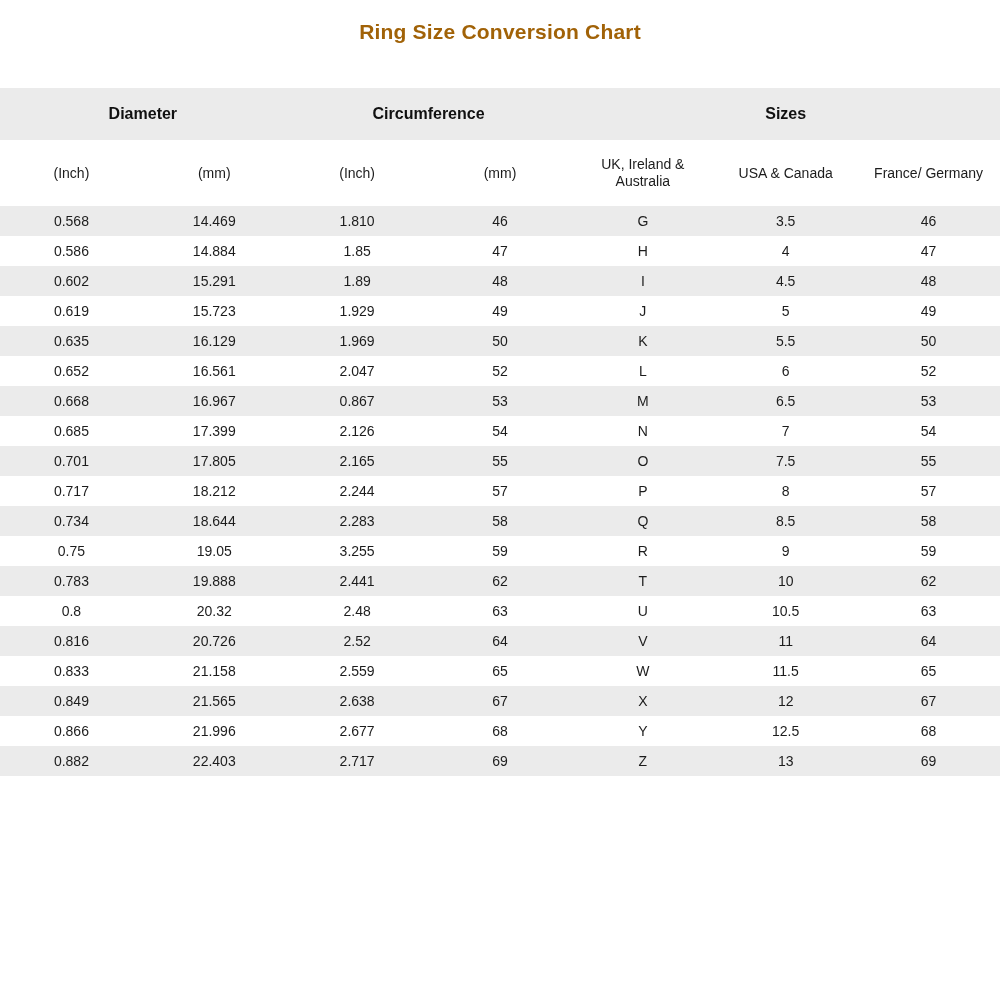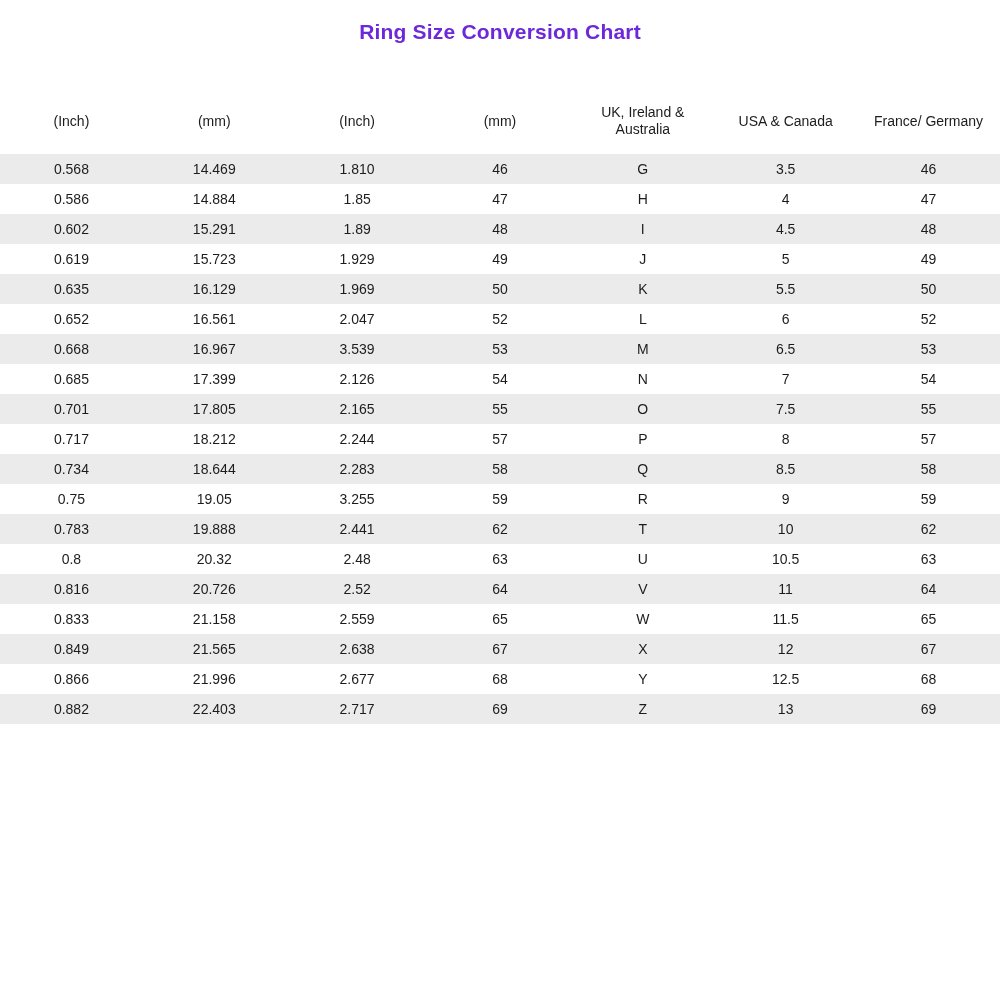--- a/index.html
+++ b/index.html
@@ -22,21 +22,21 @@
   }
   .title-bar {
     height: 88px;
     padding-top: 19px;
     text-align: center;
   }
   .title-bar h1 {
     font-size: 21px;
     line-height: 25px;
     font-weight: bold;
-    color: #6d28d9;
+    color: #a16207;
     letter-spacing: 0.2px;
   }
   table.conversion {
     width: 1000px;
     border-collapse: collapse;
     table-layout: fixed;
   }
   table.conversion col { width: 142.857px; }
   th, td {
     text-align: center;
@@ -87,20 +87,25 @@
     <colgroup>
       <col>
         <col>
         <col>
         <col>
         <col>
         <col>
         <col>
     </colgroup>
     <thead>
+      <tr class="group-row">
+          <th colspan="2">Diameter</th>
+          <th colspan="2">Circumference</th>
+          <th colspan="3">Sizes</th>
+        </tr>
       <tr class="sub-row">
           <th>(Inch)</th>
           <th>(mm)</th>
           <th>(Inch)</th>
           <th>(mm)</th>
           <th>UK, Ireland &amp; Australia</th>
           <th>USA &amp; Canada</th>
           <th>France/ Germany</th>
         </tr>
     </thead>
@@ -155,21 +160,21 @@
           <td>16.561</td>
           <td>2.047</td>
           <td>52</td>
           <td>L</td>
           <td>6</td>
           <td>52</td>
         </tr>
         <tr>
           <td>0.668</td>
           <td>16.967</td>
-          <td>3.539</td>
+          <td>0.867</td>
           <td>53</td>
           <td>M</td>
           <td>6.5</td>
           <td>53</td>
         </tr>
         <tr>
           <td>0.685</td>
           <td>17.399</td>
           <td>2.126</td>
           <td>54</td>

